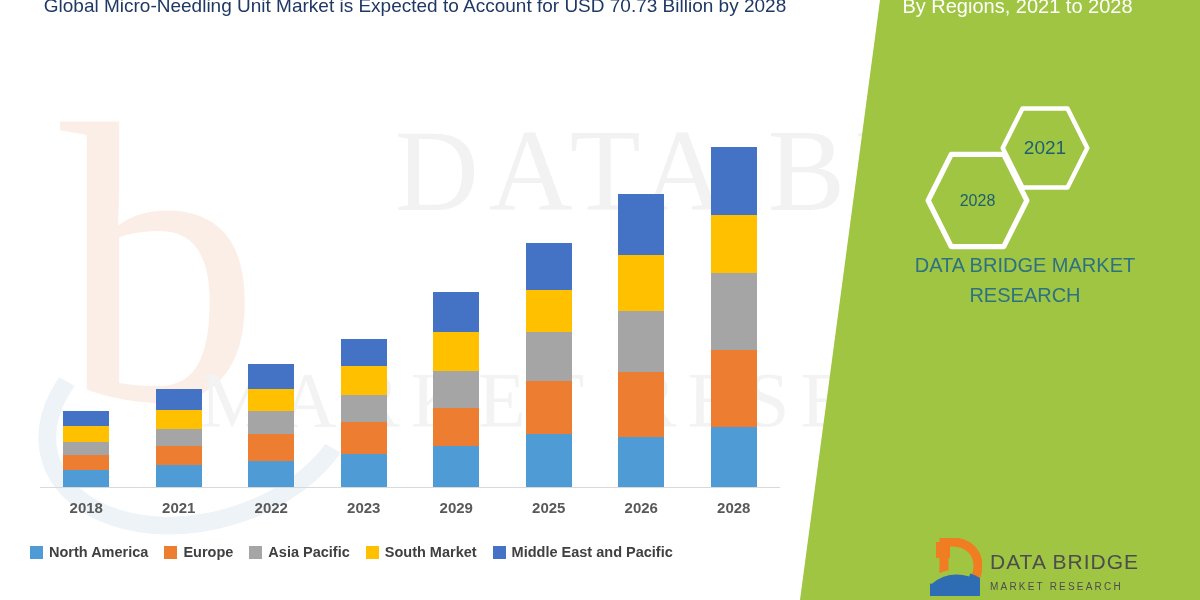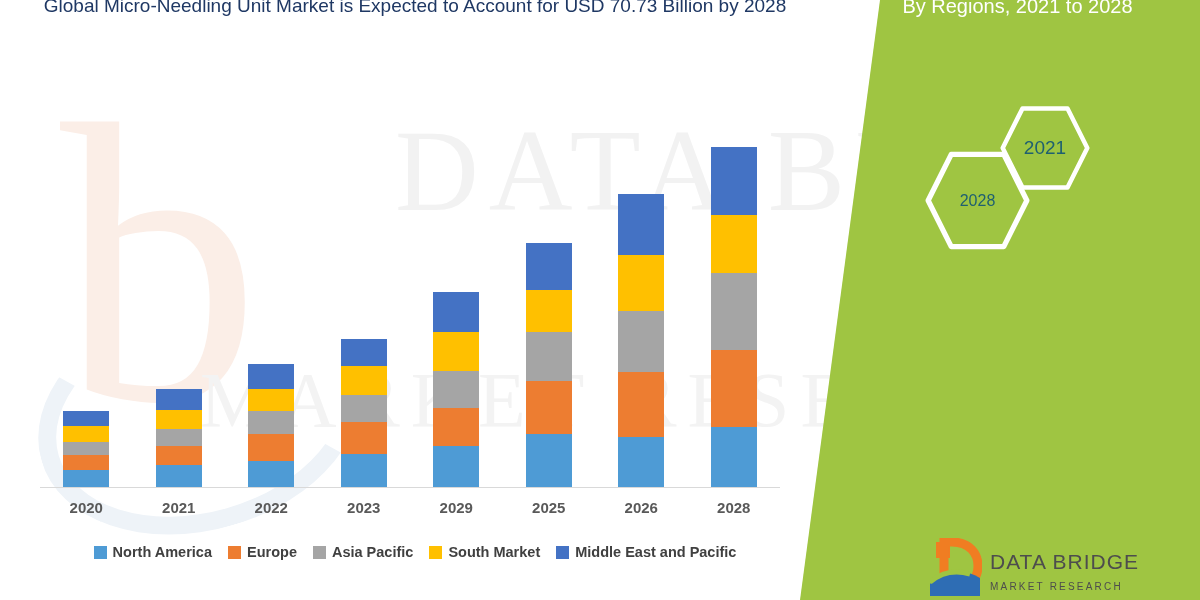--- a/index.html
+++ b/index.html
@@ -85,21 +85,21 @@
   }
   .xtick {
     width: 92px; text-align: center;
     font-size: 15px; font-weight: bold; color: #595959;
     font-family: "Liberation Sans", sans-serif;
   }
 
   .legend {
     position: absolute; left: 30px; top: 538px;
     width: 770px; height: 28px;
-    display: flex; justify-content: center; align-items: center; gap: 16px;
+    display: flex; align-items: center; gap: 16px;
   }
   .legend-item { display: flex; align-items: center; gap: 6px; }
   .legend-swatch { width: 13px; height: 13px; display: inline-block; }
   .legend-label {
     font-size: 14.5px; font-weight: bold; color: #404040;
     font-family: "Liberation Sans", sans-serif; white-space: nowrap;
   }
 
   
   .green-panel {
@@ -237,21 +237,21 @@
             <div class="seg" style="background: rgb(68, 114, 196); height: 67.6053px;"></div>
             <div class="seg" style="background: rgb(255, 192, 0); height: 57.9474px;"></div>
             <div class="seg" style="background: rgb(165, 165, 165); height: 77.2632px;"></div>
             <div class="seg" style="background: rgb(237, 125, 49); height: 77.2632px;"></div>
             <div class="seg" style="background: rgb(78, 155, 213); height: 59.8789px;"></div>
           </div>
         </div>
       </div>
     <div class="axis-line"></div>
     <div class="xaxis" id="xaxis">
-        <div class="xtick">2020</div>
+        <div class="xtick">2018</div>
         <div class="xtick">2021</div>
         <div class="xtick">2022</div>
         <div class="xtick">2023</div>
         <div class="xtick">2029</div>
         <div class="xtick">2025</div>
         <div class="xtick">2026</div>
         <div class="xtick">2028</div>
       </div>
 
     <div class="legend" id="legend">
@@ -289,20 +289,24 @@
         <span>2028</span>
       </div>
 
       <div class="hex" id="hex-2021">
         <svg viewBox="0 0 100 100">
           <polygon points="25,6 75,6 97,50 75,94 25,94 3,50" fill="none" stroke="#ffffff" stroke-width="5" stroke-linejoin="round"></polygon>
         </svg>
         <span>2021</span>
       </div>
 
+      <div class="brand-block">
+        <div>DATA BRIDGE MARKET</div>
+        <div>RESEARCH</div>
+      </div>
     </div>
   </div>
 
   <div class="logo">
     <div class="logo-mark">
       <svg viewBox="0 0 52 58" width="52" height="58">
         <path d="M6 4 L20 4 L20 20 L6 20 Z" fill="#F07D22"></path>
         <path d="M14 4 L22 4 C40 4 48 16 48 28 C48 40 40 50 24 50 L14 50 Z" fill="none" stroke="#F07D22" stroke-width="9"></path>
         <path d="M0 46 C14 32 34 30 50 40 L50 58 L0 58 Z" fill="#2E6DB4"></path>
         <path d="M0 44 C12 34 26 32 40 36" fill="none" stroke="#9FC542" stroke-width="5"></path>

